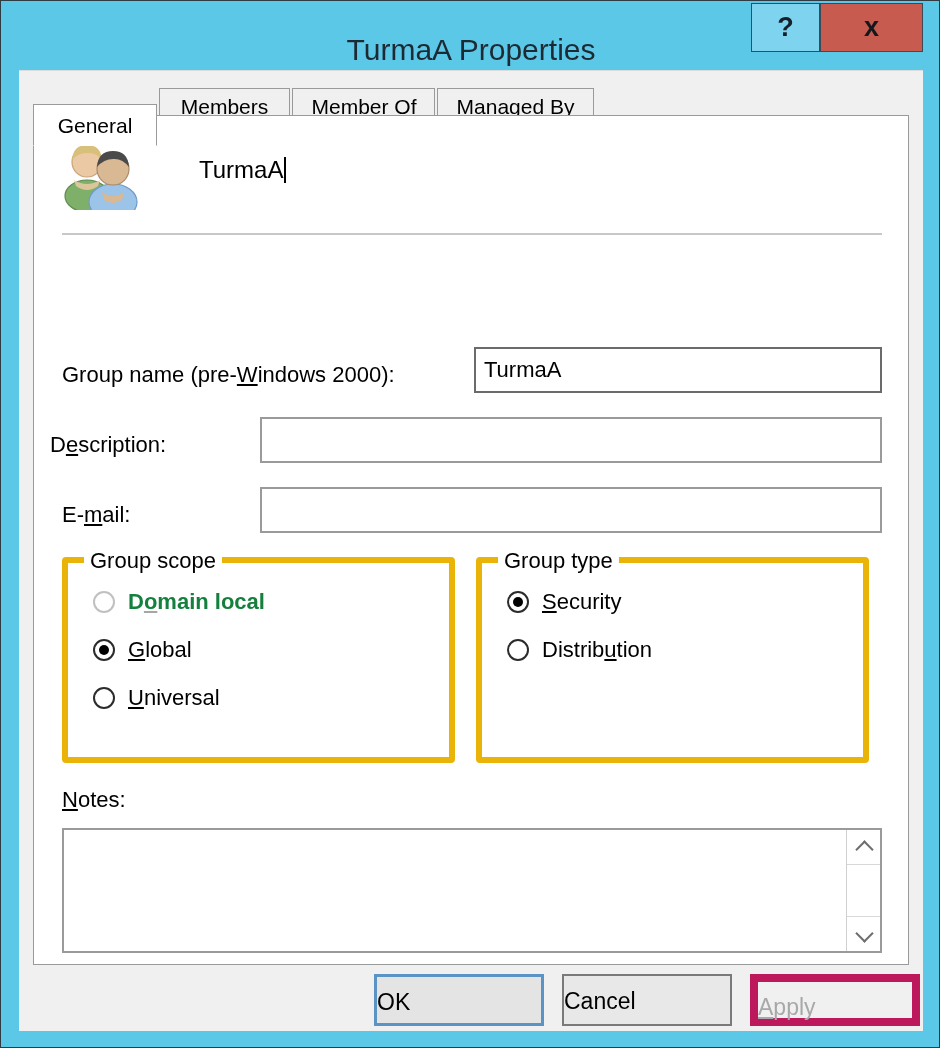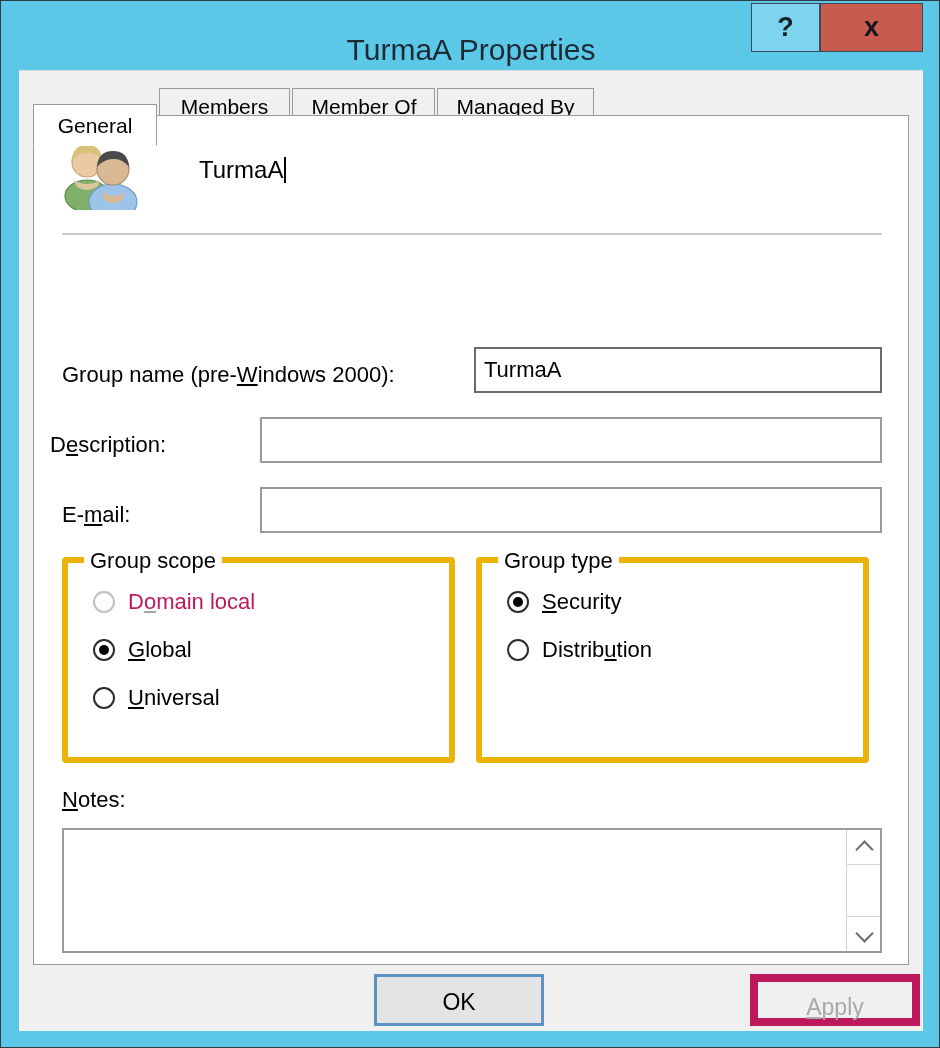--- a/index.html
+++ b/index.html
@@ -221,21 +221,21 @@
   .radio-dot.checked::after {
     content: "";
     position: absolute;
     left: 4px; top: 4px;
     width: 10px; height: 10px;
     border-radius: 50%;
     background: #000000;
   }
   .radio-label { font-size: 22px; color: #000000; }
   .radio-row.disabled .radio-dot { border-color: #c0c0c0; }
-  .radio-row.disabled .radio-label { color: #be185d; }
+  .radio-row.disabled .radio-label { color: #15803d; font-weight: bold; }
   .radio-row.disabled .radio-label u { text-decoration-color: #a6a6a6; }
 
   
   #lbl-notes { left: 28px; top: 671px; }
   #notes-wrap {
     position: absolute;
     left: 28px; top: 712px;
     width: 820px; height: 125px;
     border: 2px solid #9a9a9a;
     background: #FFFFFF;
@@ -286,21 +286,21 @@
   #sb-up .chev::before { transform: rotate(45deg); }
   #sb-down .chev::before { transform: rotate(-135deg); top: -2px; }
 
   
   .dlg-btn {
     position: absolute;
     top: 903px;
     height: 52px;
     font-size: 23px;
     font-family: "Liberation Sans", sans-serif;
-    text-align: center;
+    text-align: left;
     line-height: 50px;
     background: #E8E8E8;
     color: #000000;
     cursor: default;
     white-space: nowrap;
   }
   #btn-ok {
     left: 355px; width: 170px;
     border: 3px solid #5A93C4;
     background: #E4E4E4;
@@ -413,17 +413,18 @@
               </div>
             <div class="sb-arrow" id="sb-down">
                 <span class="chev"></span>
               </div>
           </div>
         </div>
 
       </div>
 
       <div class="dlg-btn" id="btn-ok">OK</div>
+      <div class="dlg-btn" id="btn-cancel">Cancel</div>
       <div class="dlg-btn" id="btn-apply"><span></span><u>A</u><span>pply</span></div>
 
     </div>
   </div>
 </div>
 
 </body></html>

